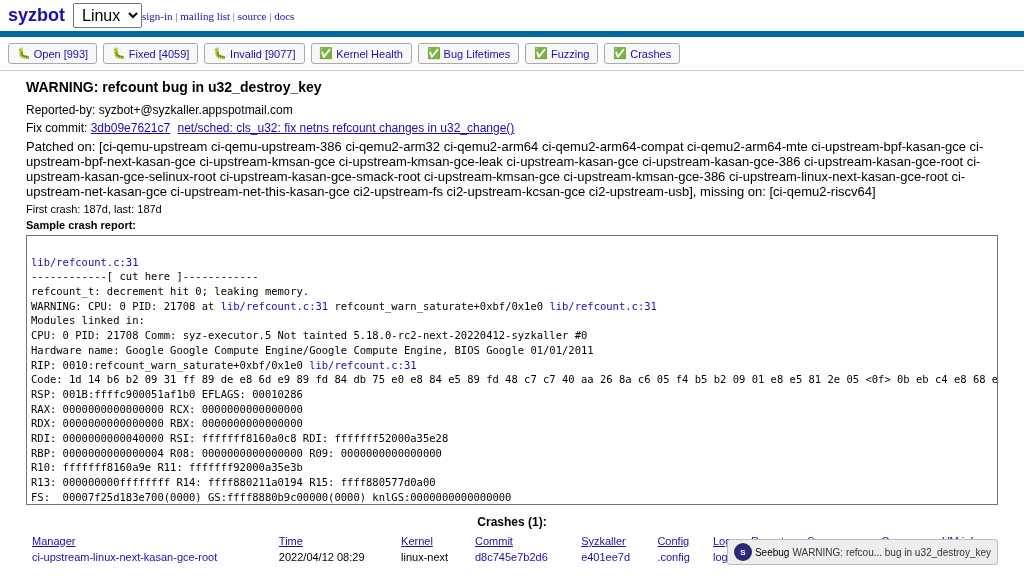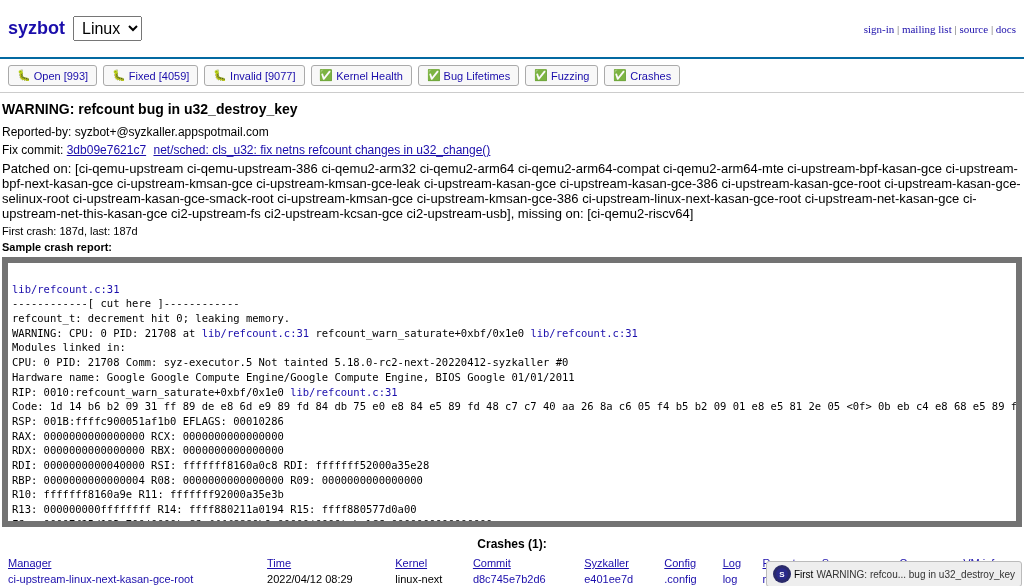--- a/index.html
+++ b/index.html
@@ -1,45 +1,45 @@
 <!DOCTYPE html>
 <html><head>
   <meta charset="utf-8">
   <style>
     * { box-sizing: border-box; margin: 0; padding: 0; }
     body { font-family: Arial, sans-serif; font-size: 12px; color: #000; background: #fff; }
     
     
-    .header { display: flex; align-items: center; padding: 16px 8px; border-bottom: 2px solid #0369a1; justify-content: space-between; }
+    .header { display: flex; align-items: center; padding: 3px 8px; border-bottom: 6px solid #0369a1; }
     .header-left { display: flex; align-items: center; gap: 8px; }
     .logo { font-size: 18px; font-weight: bold; color: #1a0dab; text-decoration: none; }
     .linux-select { padding: 2px 4px; font-size: 16px; }
     .header-right { font-size: 11px; color: #1a0dab; font-family: Liberation Serif, serif; }
     .header-right a { color: #1a0dab; text-decoration: none; }
     .header-right span { color: #666; }
 
     
     .nav-buttons { display: flex; gap: 6px; padding: 6px 8px; border-bottom: 1px solid #ccc; flex-wrap: wrap; }
     .nav-btn { display: flex; align-items: center; gap: 3px; padding: 3px 8px; border: 1px solid #aaa; border-radius: 3px; background: #f8f8f8; cursor: pointer; font-size: 11px; color: #1a0dab; text-decoration: none; }
 
     
-    .main { padding: 8px 2px; }
+    .main { padding: 8px 26px; }
     
     .warning-title { font-size: 14px; font-weight: bold; margin-bottom: 8px; }
     
     .info-section { margin-bottom: 4px; font-size: 12px; }
     .info-section a { color: #1a0dab; text-decoration: none; }
 
     .patched-on { font-size: 13px; margin: 4px 0; color: #000; }
 
     .first-crash { font-size: 11px; margin: 4px 0; }
 
     
     .crash-title { font-weight: bold; margin: 0 0 4px 0; font-size: 11px; }
-    .crash-box { border: 6px solid #737373; background: #fff; padding: 4px; font-family: monospace; font-size: 10.5px; overflow: auto; height: 270px; white-space: pre; line-height: 1.4; }
+    .crash-box { border: 1px solid #737373; background: #fff; padding: 4px; font-family: monospace; font-size: 10.5px; overflow: auto; height: 270px; white-space: pre; line-height: 1.4; }
     .crash-box a { color: #1a0dab; text-decoration: none; }
 
     
     .crashes-section { margin-top: 10px; }
     .crashes-header { text-align: center; font-size: 12px; font-weight: bold; margin-bottom: 4px; }
     
     .fix-commit { font-size: 12px; }
     .fix-commit a { color: #1a0dab; text-decoration: underline; }
     .bottom-table { width: 100%; border-collapse: collapse; font-size: 11px; }
     .bottom-table th { color: #1a0dab; text-decoration: underline; padding: 2px 6px; font-weight: normal; text-align: left; cursor: pointer; }
@@ -207,19 +207,19 @@
         </table>
       </div>
 
       <div class="seebug-float" style="margin-left:8px; flex-shrink:0; align-self:center;">
         <div class="seebug-logo">
           <svg width="14" height="14" viewBox="0 0 14 14">
             <circle cx="7" cy="7" r="6" fill="#2a2a8a"></circle>
             <text x="7" y="10" text-anchor="middle" fill="white" font-size="8" font-weight="bold">S</text>
           </svg>
         </div>
-        <span>First</span>
+        <span>Seebug</span>
         <span style="color:#333;font-size:10px;max-width:200px;overflow:hidden;text-overflow:ellipsis;text-align:right;">WARNING: refcou... bug in u32_destroy_key</span>
       </div>
     </div>
   </div>
 
 </div>
 
 </body></html>

